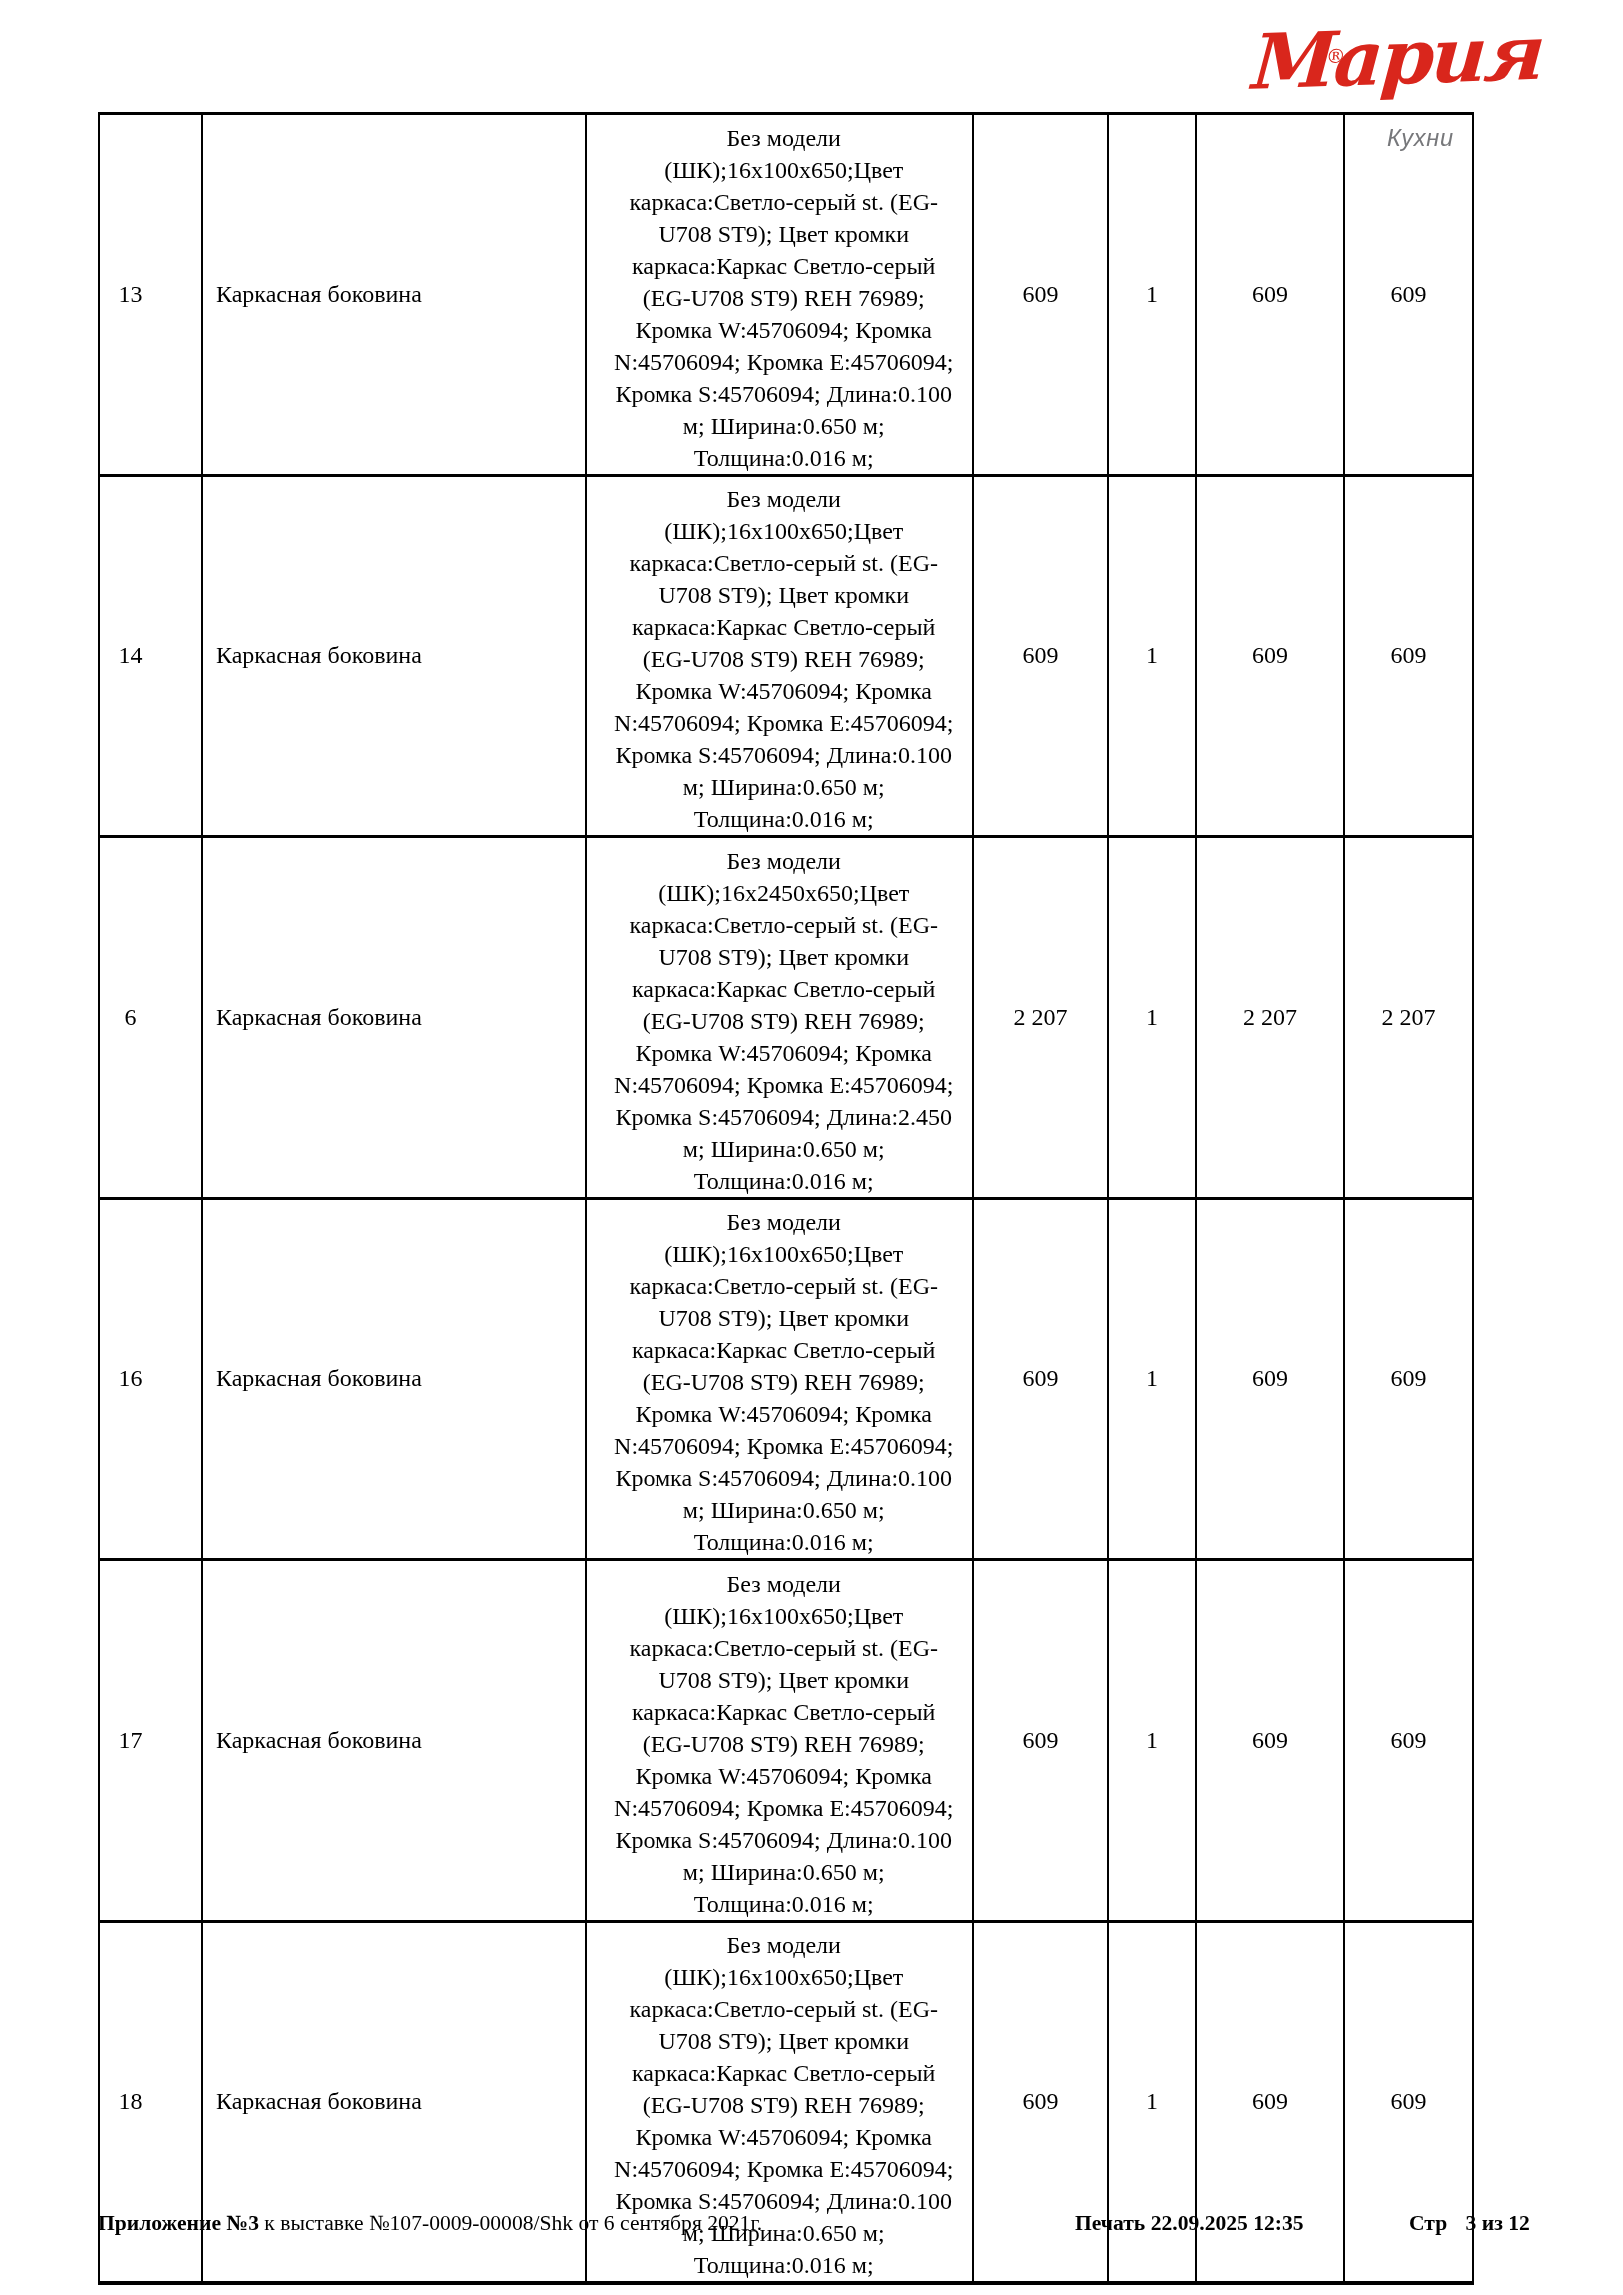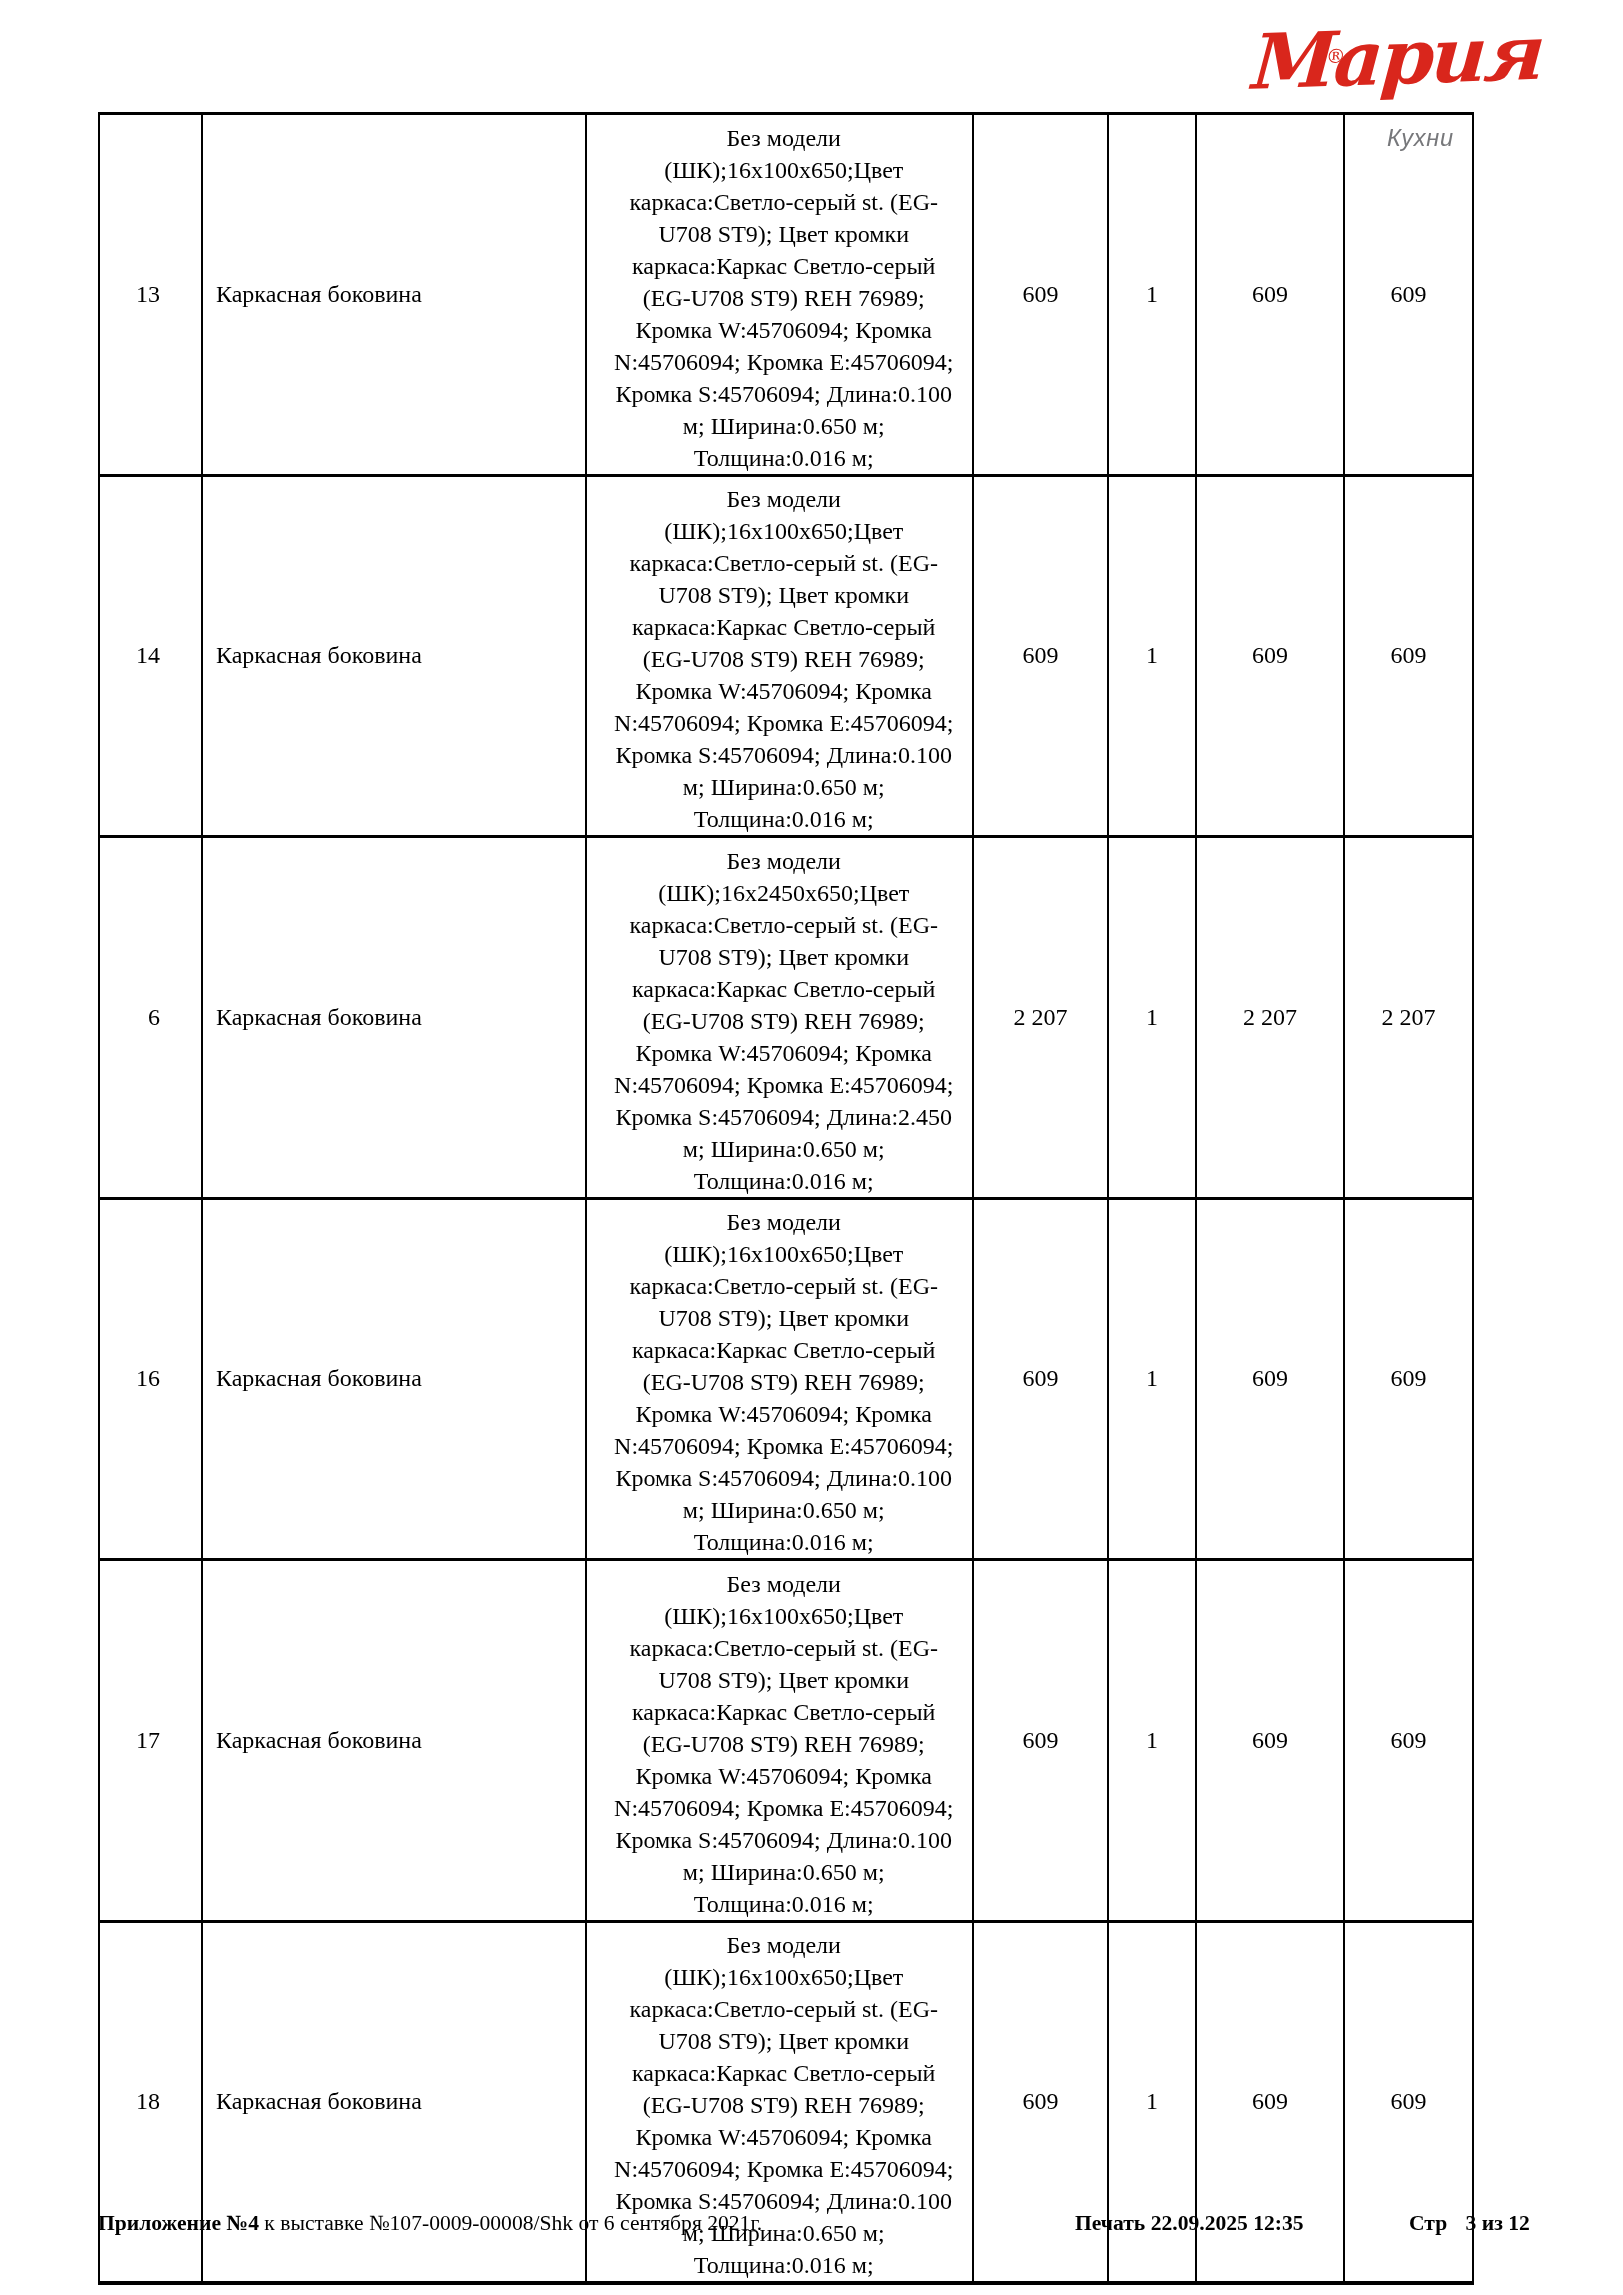--- a/index.html
+++ b/index.html
@@ -47,21 +47,21 @@
     border:2.6px solid #000;
     border-bottom-width:4.6px;
   }
   table.items td{
     border:2px solid #000;
     border-top-width:3.3px;border-bottom-width:3.3px;
     font-size:24px;
     overflow:hidden;
   }
   table.items tr{height:311px;}
-  td.c-num{text-align:right;vertical-align:middle;padding-right:41px;}
+  td.c-num{text-align:center;vertical-align:middle;padding-right:41px;}
   td.c-name{text-align:left;vertical-align:middle;padding-left:13px;}
   td.c-desc{
     text-align:center;vertical-align:top;
     padding:6.5px 3.9px 0 12.4px;
     font-size:24px;line-height:32px;
     white-space:pre-line;
     margin-left:43px;
   }
   td.c-val{text-align:center;vertical-align:middle;margin-left:16px;}
 
@@ -212,21 +212,21 @@
 Толщина:0.016 м;</td>
       <td class="c-val">609</td>
       <td class="c-val">1</td>
       <td class="c-val">609</td>
       <td class="c-val">609</td>
     </tr>
   </tbody>
   </table>
 
   <div class="footer-left">
-    <b>Приложение №4</b><span> к выставке №107-0009-00008/Shk от 6 сентября 2021г.</span>
+    <b>Приложение №3</b><span> к выставке №107-0009-00008/Shk от 6 сентября 2021г.</span>
   </div>
   <div class="footer-print">Печать 22.09.2025 12:35</div>
   <div class="footer-page">
     <span>Стр</span><span class="gap"></span><span>3 из 12</span>
   </div>
 
 </div>
 
 
 </body></html>

